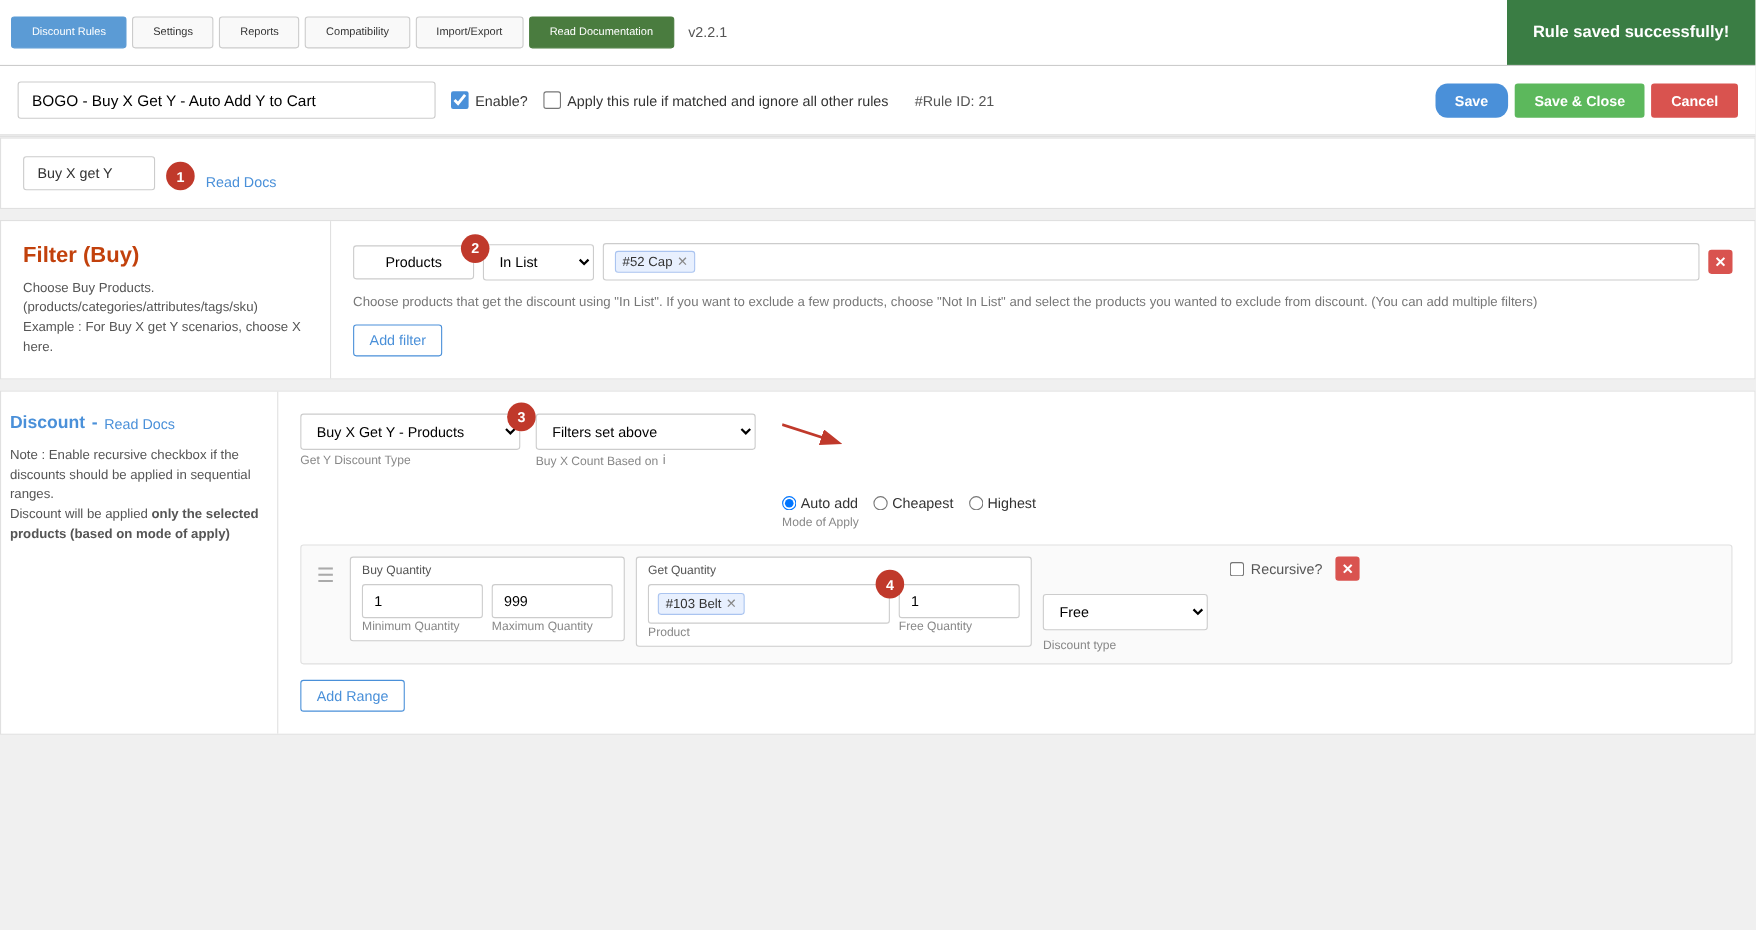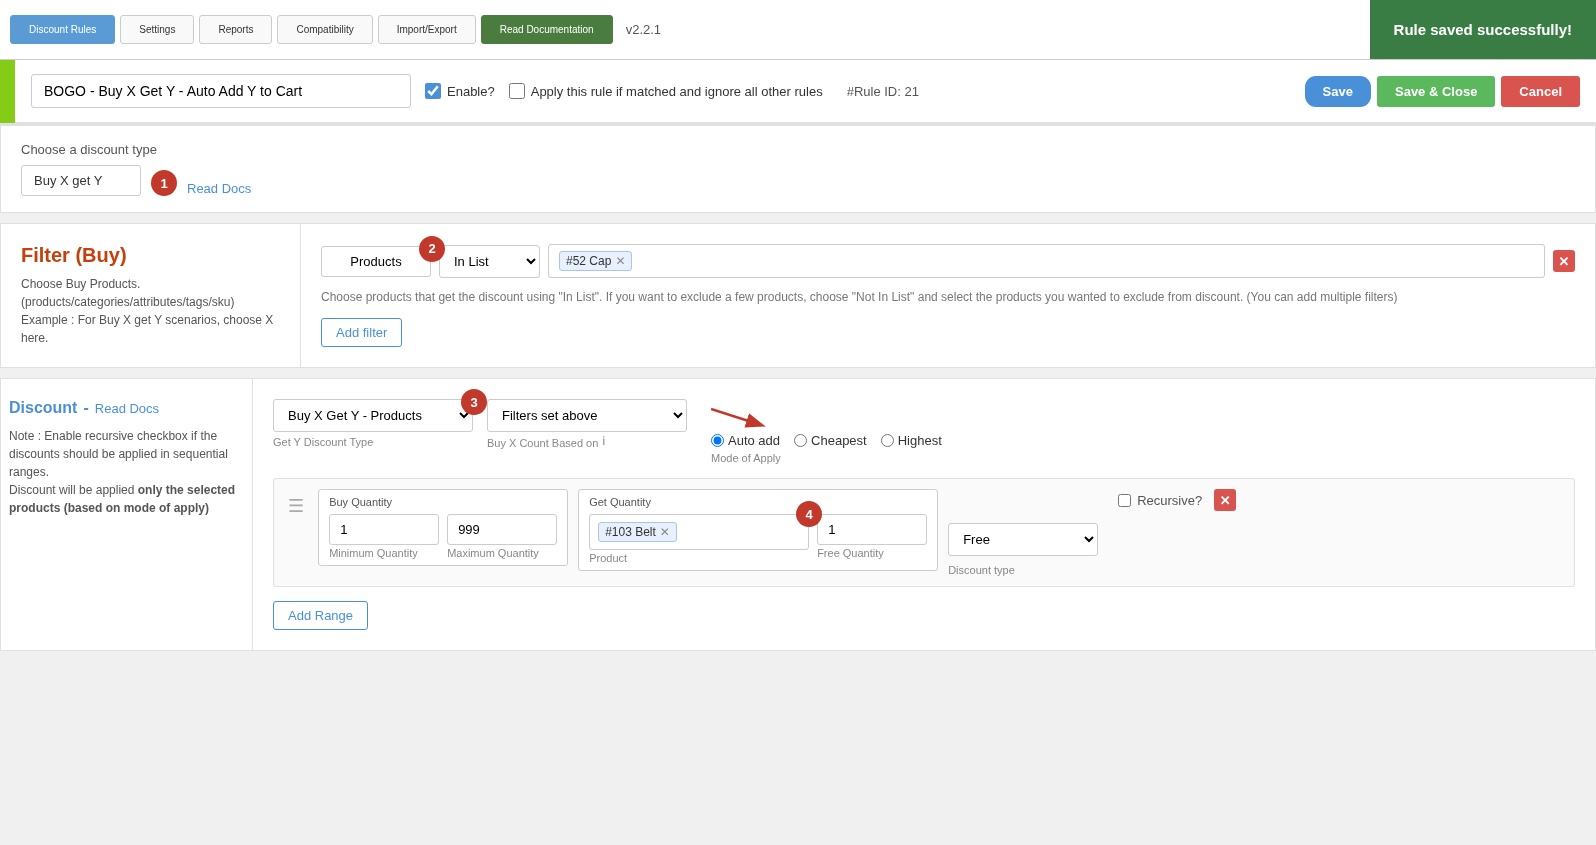--- a/index.html
+++ b/index.html
@@ -122,21 +122,21 @@
     }
     .buy-get-select {
       padding: 7px 10px; border: 1px solid #ccc; border-radius: 3px;
       font-size: 13px; background: #fff; min-width: 200px;
     }
     .filters-select {
       padding: 7px 10px; border: 1px solid #ccc; border-radius: 3px;
       font-size: 13px; background: #fff; min-width: 200px;
     }
     .radio-row { display: flex; align-items: center; gap: 14px; }
-    .radio-label { display: flex; align-items: center; gap: 4px; font-size: 13px; cursor: pointer; }
+    .radio-label { display: flex; align-items: center; gap: 4px; font-size: 13px; cursor: pointer; margin-top: 40px; }
     .mode-label { font-size: 11px; color: #888; margin-top: 4px; }
 
     
     .select-label { font-size: 11px; color: #888; margin-top: 4px; }
 
     
     .qty-row {
       display: flex; align-items: flex-start; gap: 10px;
       border: 1px solid #e0e0e0; border-radius: 3px; padding: 10px;
       background: #fafafa; margin-top: 10px; position: relative;
@@ -162,21 +162,21 @@
     .discount-type-label2 { font-size: 11px; color: #888; margin-top: 4px; }
 
     .add-range-btn {
       padding: 6px 14px; border: 1px solid #4a90d9; border-radius: 3px;
       background: #fff; color: #4a90d9; cursor: pointer; font-size: 13px;
       margin-top: 14px;
     }
 
     
     .rule-name-wrapper {
-      background: #84cc16; border-bottom: 2px solid #e0e0e0; padding-left: 15px;
+      background: #000000; border-bottom: 2px solid #e0e0e0;
     }
   </style>
 </head>
 <body>
 
 <div class="top-nav">
   <button class="nav-tab active">Discount Rules</button>
   <button class="nav-tab">Settings</button>
   <button class="nav-tab">Reports</button>
   <button class="nav-tab">Compatibility</button>
@@ -202,21 +202,20 @@
     <span class="rule-id">#Rule ID: 21</span>
     <div class="header-btns">
       <button class="btn btn-save">Save</button>
       <button class="btn btn-save-close">Save &amp; Close</button>
       <button class="btn btn-cancel">Cancel</button>
     </div>
   </div>
 </div>
 
 <div class="discount-type-section section-panel">
-  <div class="discount-type-label">Choose a discount type</div>
   <div class="discount-type-row">
     <div class="discount-type-box">Buy X get Y</div>
     <span class="step-badge">1</span>
     <a href="#" class="read-docs-link">Read Docs</a>
   </div>
 </div>
 
 <div class="section-panel">
   <div class="two-col">
     <div class="left-col">

